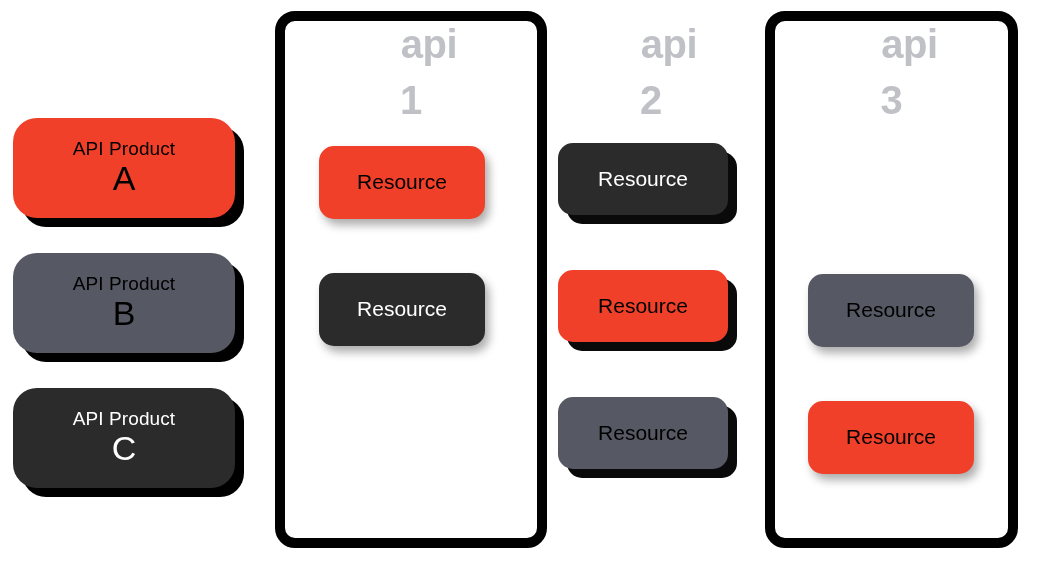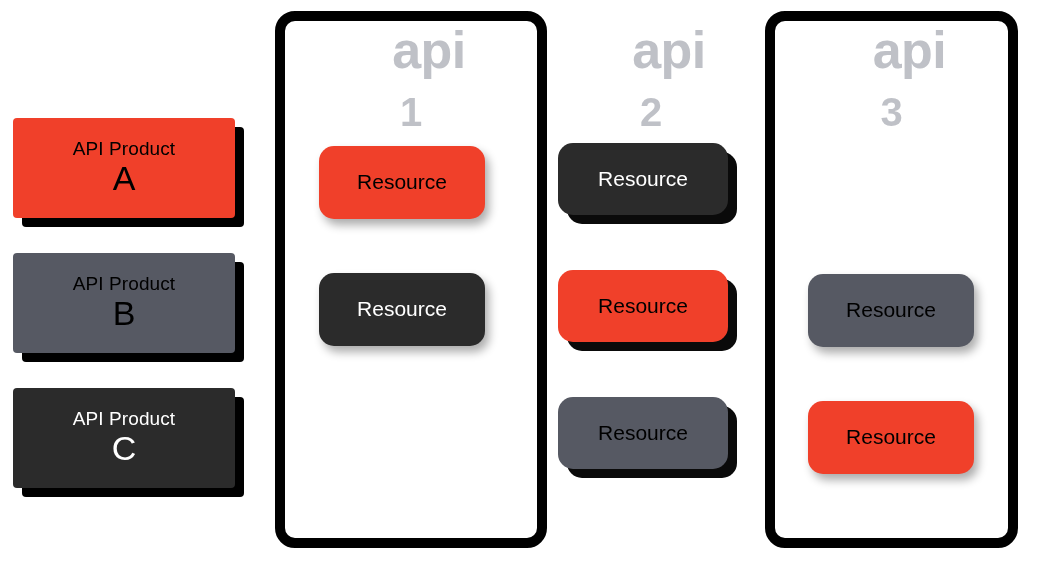--- a/index.html
+++ b/index.html
@@ -23,21 +23,21 @@
     display: flex;
     flex-direction: column;
     align-items: center;
     justify-content: center;
     text-align: center;
     line-height: 1.08;
   }
 
   
   .product-card {
-    border-radius: 4px;
+    border-radius: 24px;
     box-shadow: 9px 9px 0 0 #000000;
   }
   .product-card .card-title {
     font-size: 19px;
     letter-spacing: 0.1px;
   }
   .product-card .card-letter {
     font-size: 34px;
     margin-top: 1px;
   }
@@ -54,21 +54,21 @@
   
   .col-header {
     position: absolute;
     text-align: center;
     color: #bfc1c7;
     font-weight: bold;
     line-height: 1.0;
     user-select: none;
   }
   .col-header .api-word {
-    font-size: 52px;
+    font-size: 40px;
     letter-spacing: -0.5px;
     padding-left: 36px;
   }
   .col-header .api-num {
     font-size: 40px;
     margin-top: 16px;
   }
 
   
   .resource {

